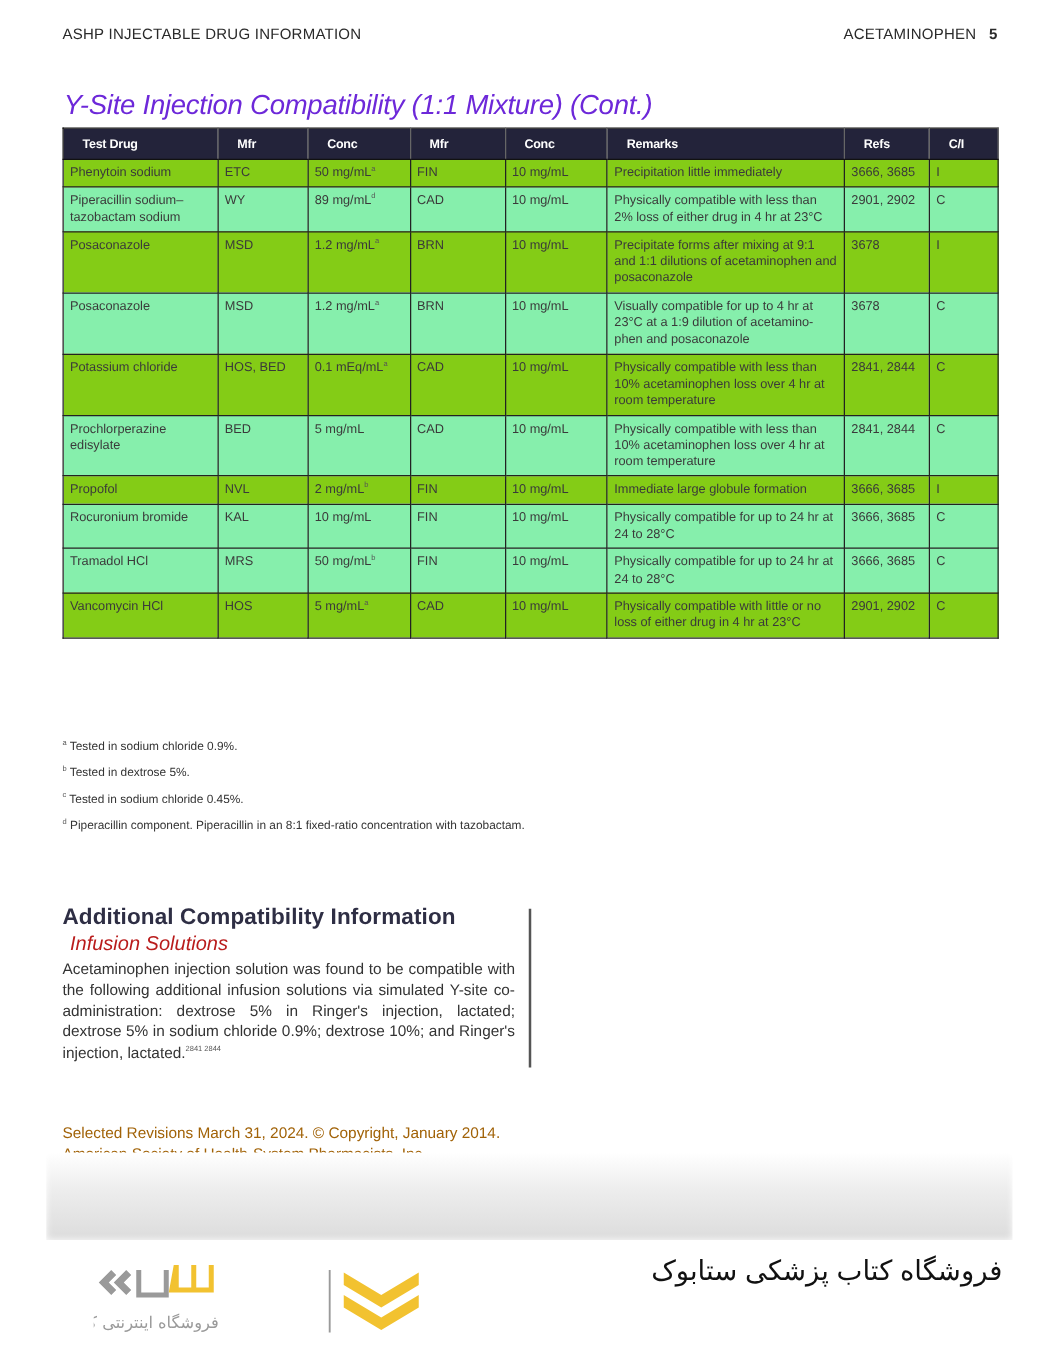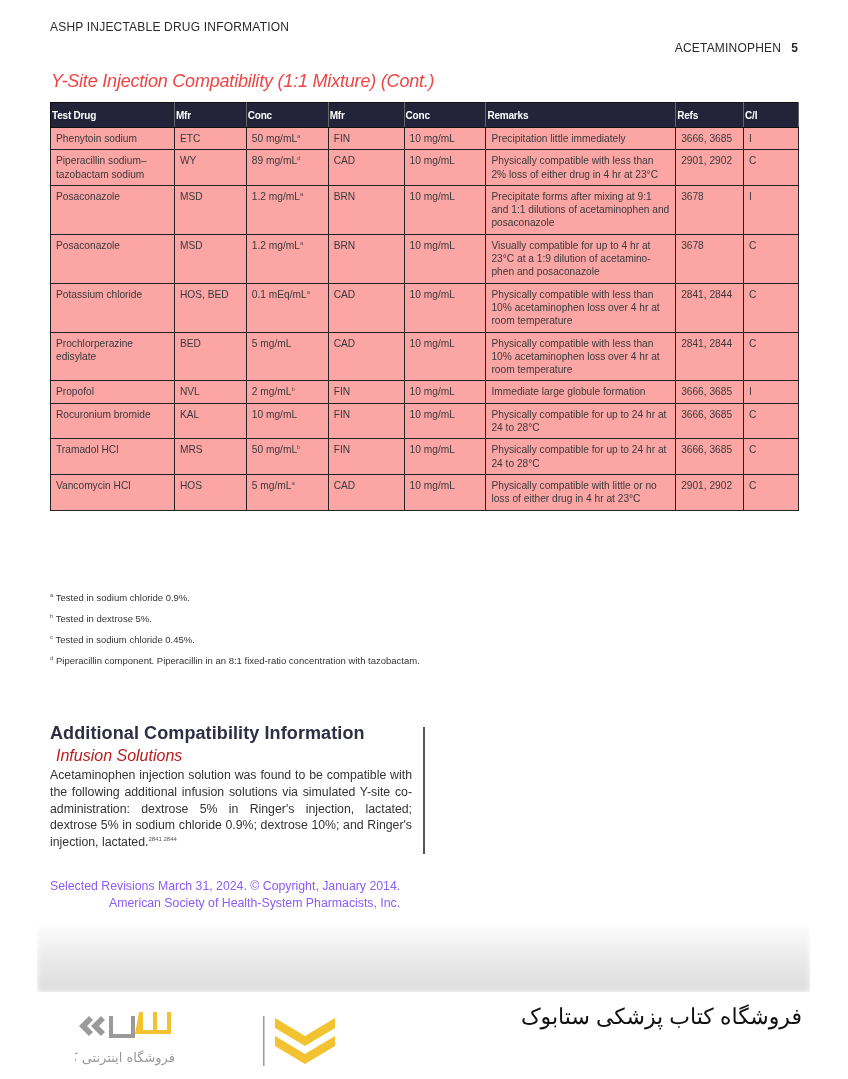--- a/index.html
+++ b/index.html
@@ -1,35 +1,35 @@
 <!DOCTYPE html>
 <html><head>
 <meta charset="utf-8">
 <style>
   html, body { margin:0; padding:0; background:#ffffff; }
   body { width:848px; height:1079px; position:relative; overflow:hidden; font-family:"Liberation Sans", sans-serif; color:#2b2b2b; }
   .page-header { position:absolute; top:20px; left:50px; right:50px; height:18px; font-size:12px; letter-spacing:0.2px; color:#2a2a2a; }
   .page-header .left { position:absolute; left:0; top:0; }
-  .page-header .right { position:absolute; right:0; top:0;margin-top:21px; }
+  .page-header .right { position:absolute; right:0; top:0; }
   .page-header .pnum { margin-left:10px; font-weight:bold; }
-  .section-title { position:absolute; top:71px; left:51px; font-size:18px; font-style:italic; color:#ef4444; letter-spacing:-0.2px; }
+  .section-title { position:absolute; top:71px; left:51px; font-size:22px; font-style:italic; color:#6d28d9; letter-spacing:-0.2px; }
   table.compat { position:absolute; top:102px; left:50px; width:749px; border-collapse:collapse; font-size:10.2px; color:#3a3a3a; }
-  table.compat th { background:#23233a; color:#ffffff; font-weight:bold; text-align:left; padding:4px 1px; height:16px; border:1.5px solid #111; border-right:1.5px solid #666; font-size:10px; letter-spacing:-0.2px; }
+  table.compat th { background:#23233a; color:#ffffff; font-weight:bold; text-align:left; padding:4px 15px; height:16px; border:1.5px solid #111; border-right:1.5px solid #666; font-size:10px; letter-spacing:-0.2px; }
   table.compat td { border:1.5px solid #222; border-top:1.5px solid #333; padding:4px 5px 4px 5px; vertical-align:top; line-height:13.3px; }
-  table.compat tr.shade td { background:#fca5a5; }
-  table.compat tr.plain td { background:#fca5a5; }
+  table.compat tr.shade td { background:#84cc16; }
+  table.compat tr.plain td { background:#86efac; }
   sup { font-size:6px; vertical-align:super; line-height:0; color:#555; }
   .footnotes { position:absolute; top:592px; left:50px; font-size:9.5px; color:#333; }
   .footnotes div { height:21px; }
   .add-info { position:absolute; top:723px; left:50px; width:362px; }
   .add-info h2 { margin:0; font-size:18px; font-weight:bold; color:#2e2e44; letter-spacing:0.1px; }
   .add-info h3 { margin:3px 0 2px 6px; font-size:16px; font-style:italic; font-weight:normal; color:#b91c1c; }
   .add-info p { margin:0; font-size:12.3px; line-height:16.8px; text-align:justify; color:#333; }
   .vbar { position:absolute; left:423px; top:727px; width:2px; height:127px; background:#555; }
-  .revision { position:absolute; top:878px; left:50px; font-size:12.3px; line-height:17px; color:#8b5cf6;text-align:right; }
+  .revision { position:absolute; top:898px; left:50px; font-size:12.3px; line-height:17px; color:#a16207; }
   .shadow-band { position:absolute; top:922px; left:37px; width:773px; height:70px; background:linear-gradient(to bottom, #ffffff 0%, #eeeeee 40%, #dcdcdc 100%); box-shadow: 0 0 6px rgba(255,255,255,1) inset; }
   .footer-logo { position:absolute; top:1010px; left:75px; width:270px; height:62px; }
   .footer-text { position:absolute; top:1004px; left:430px; width:372px; text-align:right; }
   .footer-text .fa { font-size:22px; color:#111; font-family:Liberation Sans, sans-serif; direction:rtl; }
   .footer-text .url { font-size:25px; letter-spacing:6px; color:#111; margin-top:6px; font-family:"DejaVu Sans", sans-serif; }
   .footer-text .url .hl { color:#f2c230; }
 </style>
 </head>
 <body>
 

